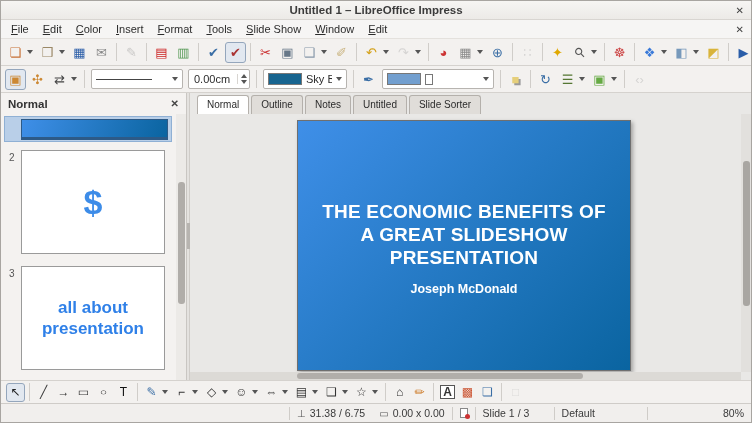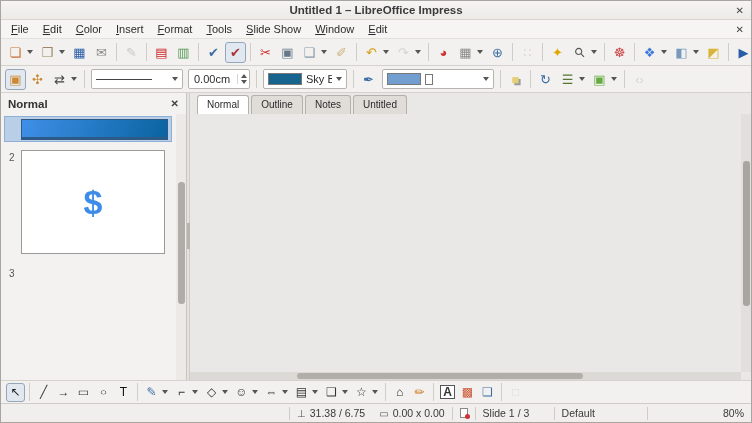--- a/index.html
+++ b/index.html
@@ -306,38 +306,46 @@
       </div>
       <div class="panel-list">
         <div class="sel-row">
           <div class="sliver" style="background: linear-gradient(110deg, rgb(63, 143, 232), rgb(10, 100, 160));"></div>
         </div>
         <span class="snum" style="left:8px;top:38px">2</span>
         <div class="thumb" style="top:36px">
           <span class="dollar" style="color: rgb(61, 140, 232);">$</span>
         </div>
         <span class="snum" style="left:8px;top:154px">3</span>
+        <div class="thumb" style="top:152px">
+          <span class="ttext" style="max-width: 120px; color: rgb(47, 128, 232);">all about presentation</span>
+        </div>
         <div class="ptrack">
           <div class="pthumb"></div>
         </div>
       </div>
     </div>
 
     <div class="splitter">
         <div class="grip"></div>
       </div>
 
     <div class="ws">
       <div class="vtabs">
           <span class="vtab active">Normal</span>
           <span class="vtab">Outline</span>
           <span class="vtab">Notes</span>
           <span class="vtab">Untitled</span>
+          <span class="vtab">Slide Sorter</span>
         </div>
 
+      <div class="canvas" style="background: linear-gradient(135deg, rgb(63, 143, 232), rgb(10, 100, 160));">
+        <div class="slide-title">THE ECONOMIC BENEFITS OF A GREAT SLIDESHOW PRESENTATION</div>
+        <div class="slide-sub">Joseph McDonald</div>
+      </div>
 
       <div class="vtrack">
         <div class="vthumb"></div>
       </div>
       <div class="htrack">
         <div class="hthumb"></div>
       </div>
     </div>
   </div>
 

